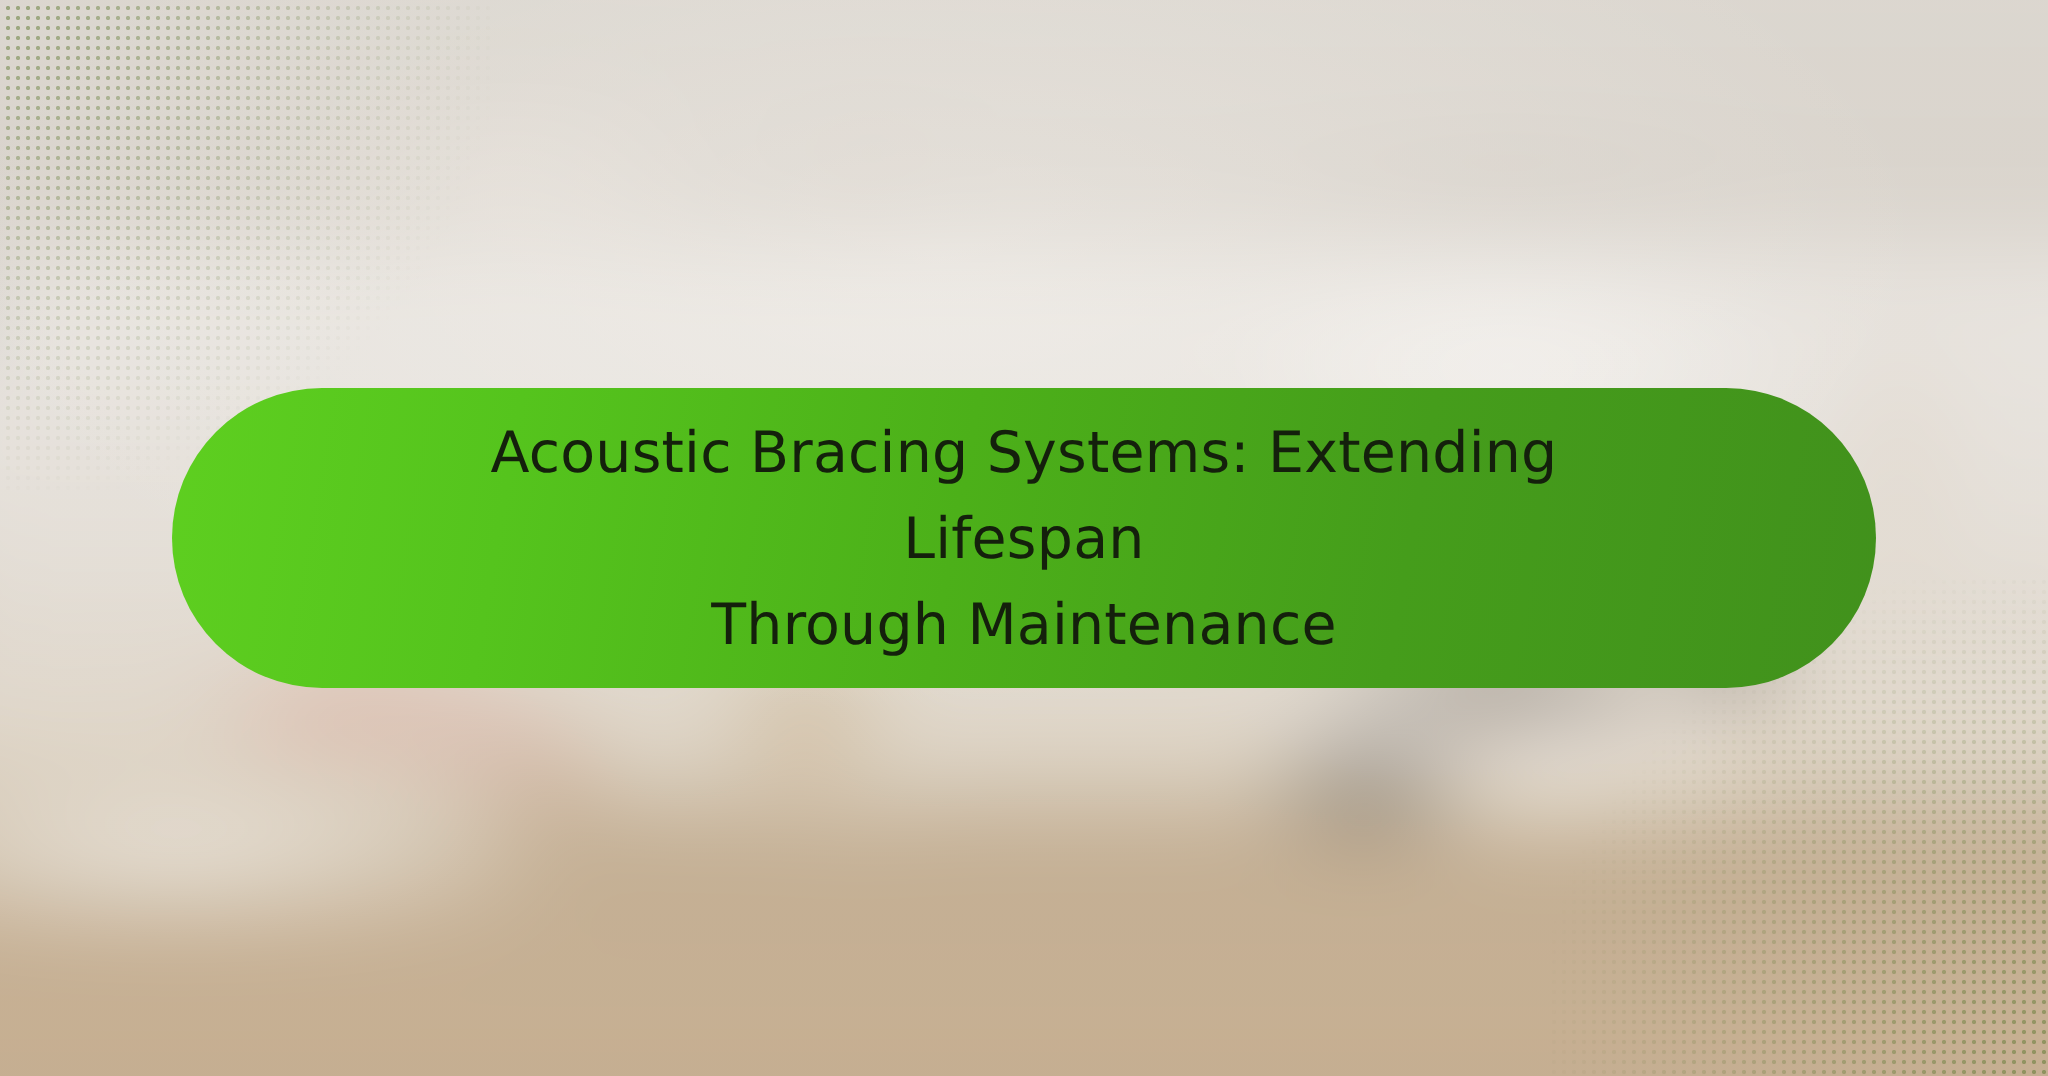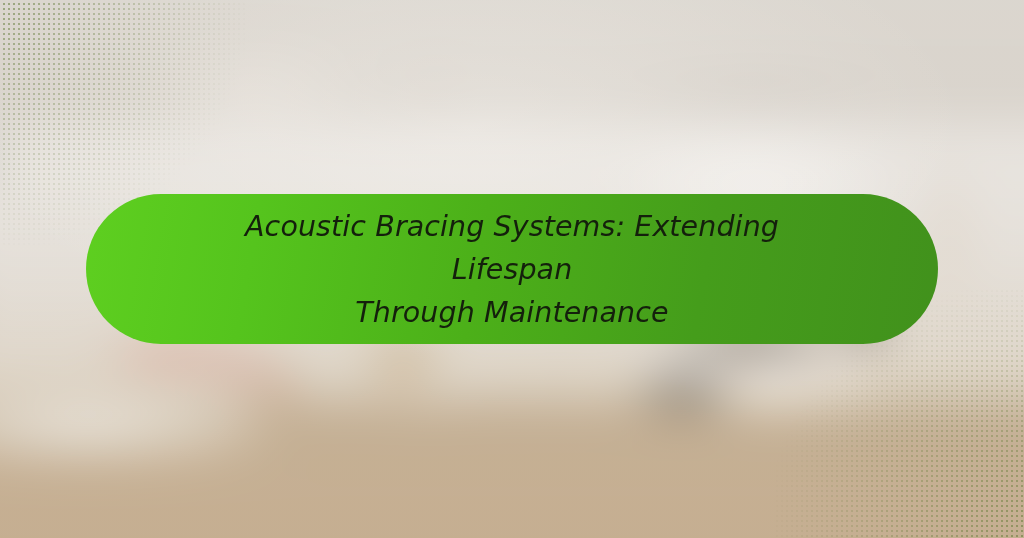--- a/index.html
+++ b/index.html
@@ -113,21 +113,20 @@
     top: 194px;
     width: 852px;
     height: 150px;
     border-radius: 75px;
     display: flex;
     align-items: center;
     justify-content: center;
     box-sizing: border-box;
     padding: 0 96px;
     background: linear-gradient(100deg, #5ECF20 0%, #55C41D 20%, #4CB019 46%, #459D1B 72%, #41911C 100%);
-    font-style: italic;
   }
 
   .title-text {
     margin: 0;
     font-family: "DejaVu Sans", "Liberation Sans", sans-serif;
     font-size: 28.5px;
     font-weight: 400;
     line-height: 43px;
     color: #14200c;
     text-align: center;

